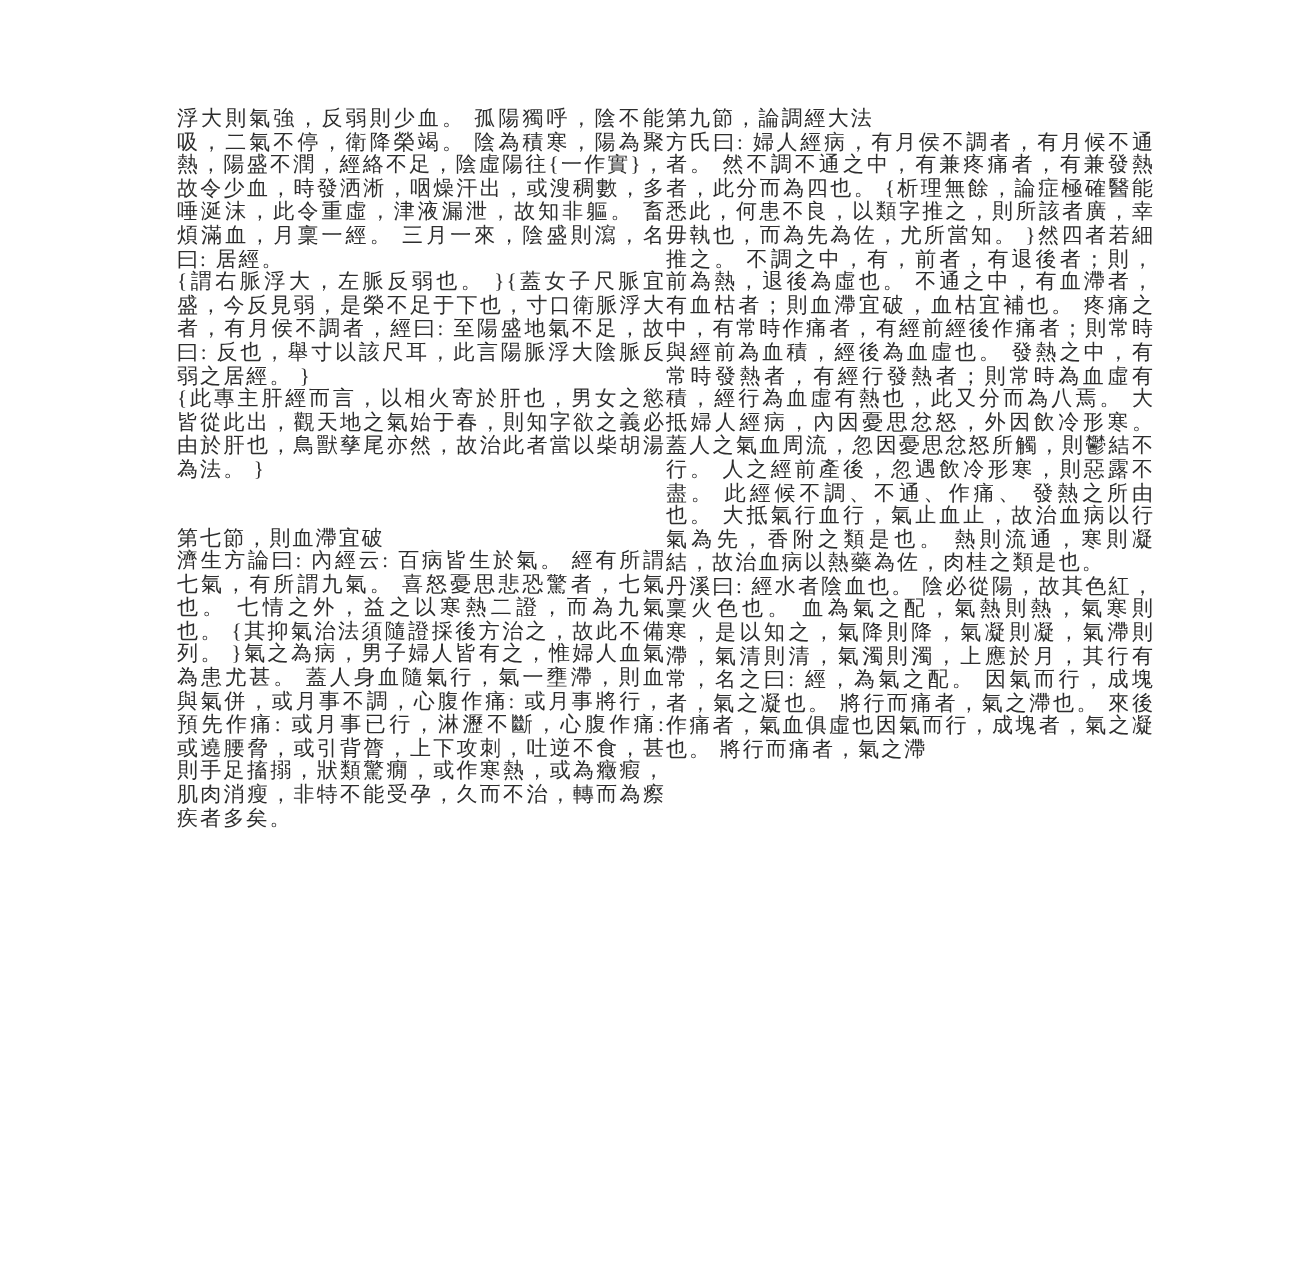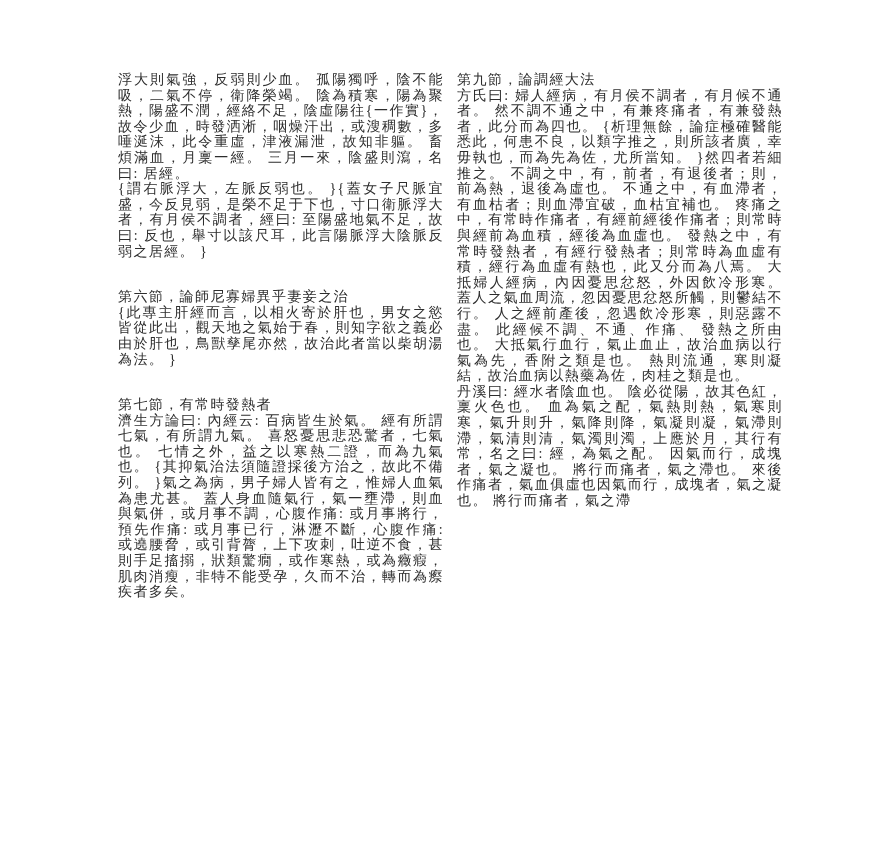--- a/index.html
+++ b/index.html
@@ -13,21 +13,20 @@
     height: 842px;
     background: #ffffff;
     overflow: hidden;
     font-family: "Liberation Serif", "DejaVu Serif", serif;
   }
   .columns {
     position: absolute;
     left: 118px;
     top: 72px;
     display: flex;
-    gap: 13px;
   }
   .col {
     width: 326px;
   }
   .col p {
     margin: 0;
     font-size: 14px;
     line-height: 15.6px;
     letter-spacing: 1.4px;
     text-align: justify;
@@ -43,26 +42,25 @@
 </style>
 </head>
 <body>
 
 <div class="page">
   <div class="columns">
 
     <div class="col">
       <p>浮大則氣強，反弱則少血。 孤陽獨呼，陰不能吸，二氣不停，衛降榮竭。 陰為積寒，陽為聚熱，陽盛不潤，經絡不足，陰虛陽往{一作實}，故令少血，時發洒淅，咽燥汗出，或溲稠數，多唾涎沫，此令重虛，津液漏泄，故知非軀。 畜煩滿血，月稟一經。 三月一來，陰盛則瀉，名曰: 居經。</p>
       <p>{謂右脈浮大，左脈反弱也。 }{蓋女子尺脈宜盛，今反見弱，是榮不足于下也，寸口衛脈浮大者，有月侯不調者，經曰: 至陽盛地氣不足，故曰: 反也，舉寸以該尺耳，此言陽脈浮大陰脈反弱之居經。 }</p>
-      <p class="heading">第六節，論師尼寡婦異乎妻妾之治</p>
       <p>{此專主肝經而言，以相火寄於肝也，男女之慾皆從此出，觀天地之氣始于春，則知字欲之義必由於肝也，鳥獸孳尾亦然，故治此者當以柴胡湯為法。 }</p>
-      <p class="heading">第七節，有常時發熱者</p>
+      <p class="heading">第七節，則血滯宜破</p>
       <p>濟生方論曰: 內經云: 百病皆生於氣。 經有所謂七氣，有所謂九氣。 喜怒憂思悲恐驚者，七氣也。 七情之外，益之以寒熱二證，而為九氣也。 {其抑氣治法須隨證採後方治之，故此不備列。 }氣之為病，男子婦人皆有之，惟婦人血氣為患尤甚。 蓋人身血隨氣行，氣一壅滯，則血與氣併，或月事不調，心腹作痛: 或月事將行，預先作痛: 或月事已行，淋瀝不斷，心腹作痛: 或遶腰脅，或引背膂，上下攻刺，吐逆不食，甚則手足搐搦，狀類驚癇，或作寒熱，或為癥瘕，肌肉消瘦，非特不能受孕，久而不治，轉而為瘵疾者多矣。</p>
     </div>
 
     <div class="col">
       <p class="heading">第九節，論調經大法</p>
       <p>方氏曰: 婦人經病，有月侯不調者，有月候不通者。 然不調不通之中，有兼疼痛者，有兼發熱者，此分而為四也。 {析理無餘，論症極確醫能悉此，何患不良，以類字推之，則所該者廣，幸毋執也，而為先為佐，尤所當知。 }然四者若細推之。 不調之中，有，前者，有退後者；則，前為熱，退後為虛也。 不通之中，有血滯者，有血枯者；則血滯宜破，血枯宜補也。 疼痛之中，有常時作痛者，有經前經後作痛者；則常時與經前為血積，經後為血虛也。 發熱之中，有常時發熱者，有經行發熱者；則常時為血虛有積，經行為血虛有熱也，此又分而為八焉。 大抵婦人經病，內因憂思忿怒，外因飲冷形寒。 蓋人之氣血周流，忽因憂思忿怒所觸，則鬱結不行。 人之經前產後，忽遇飲冷形寒，則惡露不盡。 此經候不調、不通、作痛、 發熱之所由也。 大抵氣行血行，氣止血止，故治血病以行氣為先，香附之類是也。 熱則流通，寒則凝結，故治血病以熱藥為佐，肉桂之類是也。</p>
-      <p>丹溪曰: 經水者陰血也。 陰必從陽，故其色紅，稟火色也。 血為氣之配，氣熱則熱，氣寒則寒，氣升則升，氣降則降，氣凝則凝，氣滯則滯，氣清則清，氣濁則濁，上應於月，其行有常，名之曰: 經，為氣之配。 因氣而行，成塊者，氣之凝也。 將行而痛者，氣之滯也。 來後作痛者，氣血俱虛也因氣而行，成塊者，氣之凝也。 將行而痛者，氣之滯</p>
+      <p>丹溪曰: 經水者陰血也。 陰必從陽，故其色紅，稟火色也。 血為氣之配，氣熱則熱，氣寒則寒，是以知之，氣降則降，氣凝則凝，氣滯則滯，氣清則清，氣濁則濁，上應於月，其行有常，名之曰: 經，為氣之配。 因氣而行，成塊者，氣之凝也。 將行而痛者，氣之滯也。 來後作痛者，氣血俱虛也因氣而行，成塊者，氣之凝也。 將行而痛者，氣之滯</p>
     </div>
 
   </div>
 </div>
 
 </body></html>

